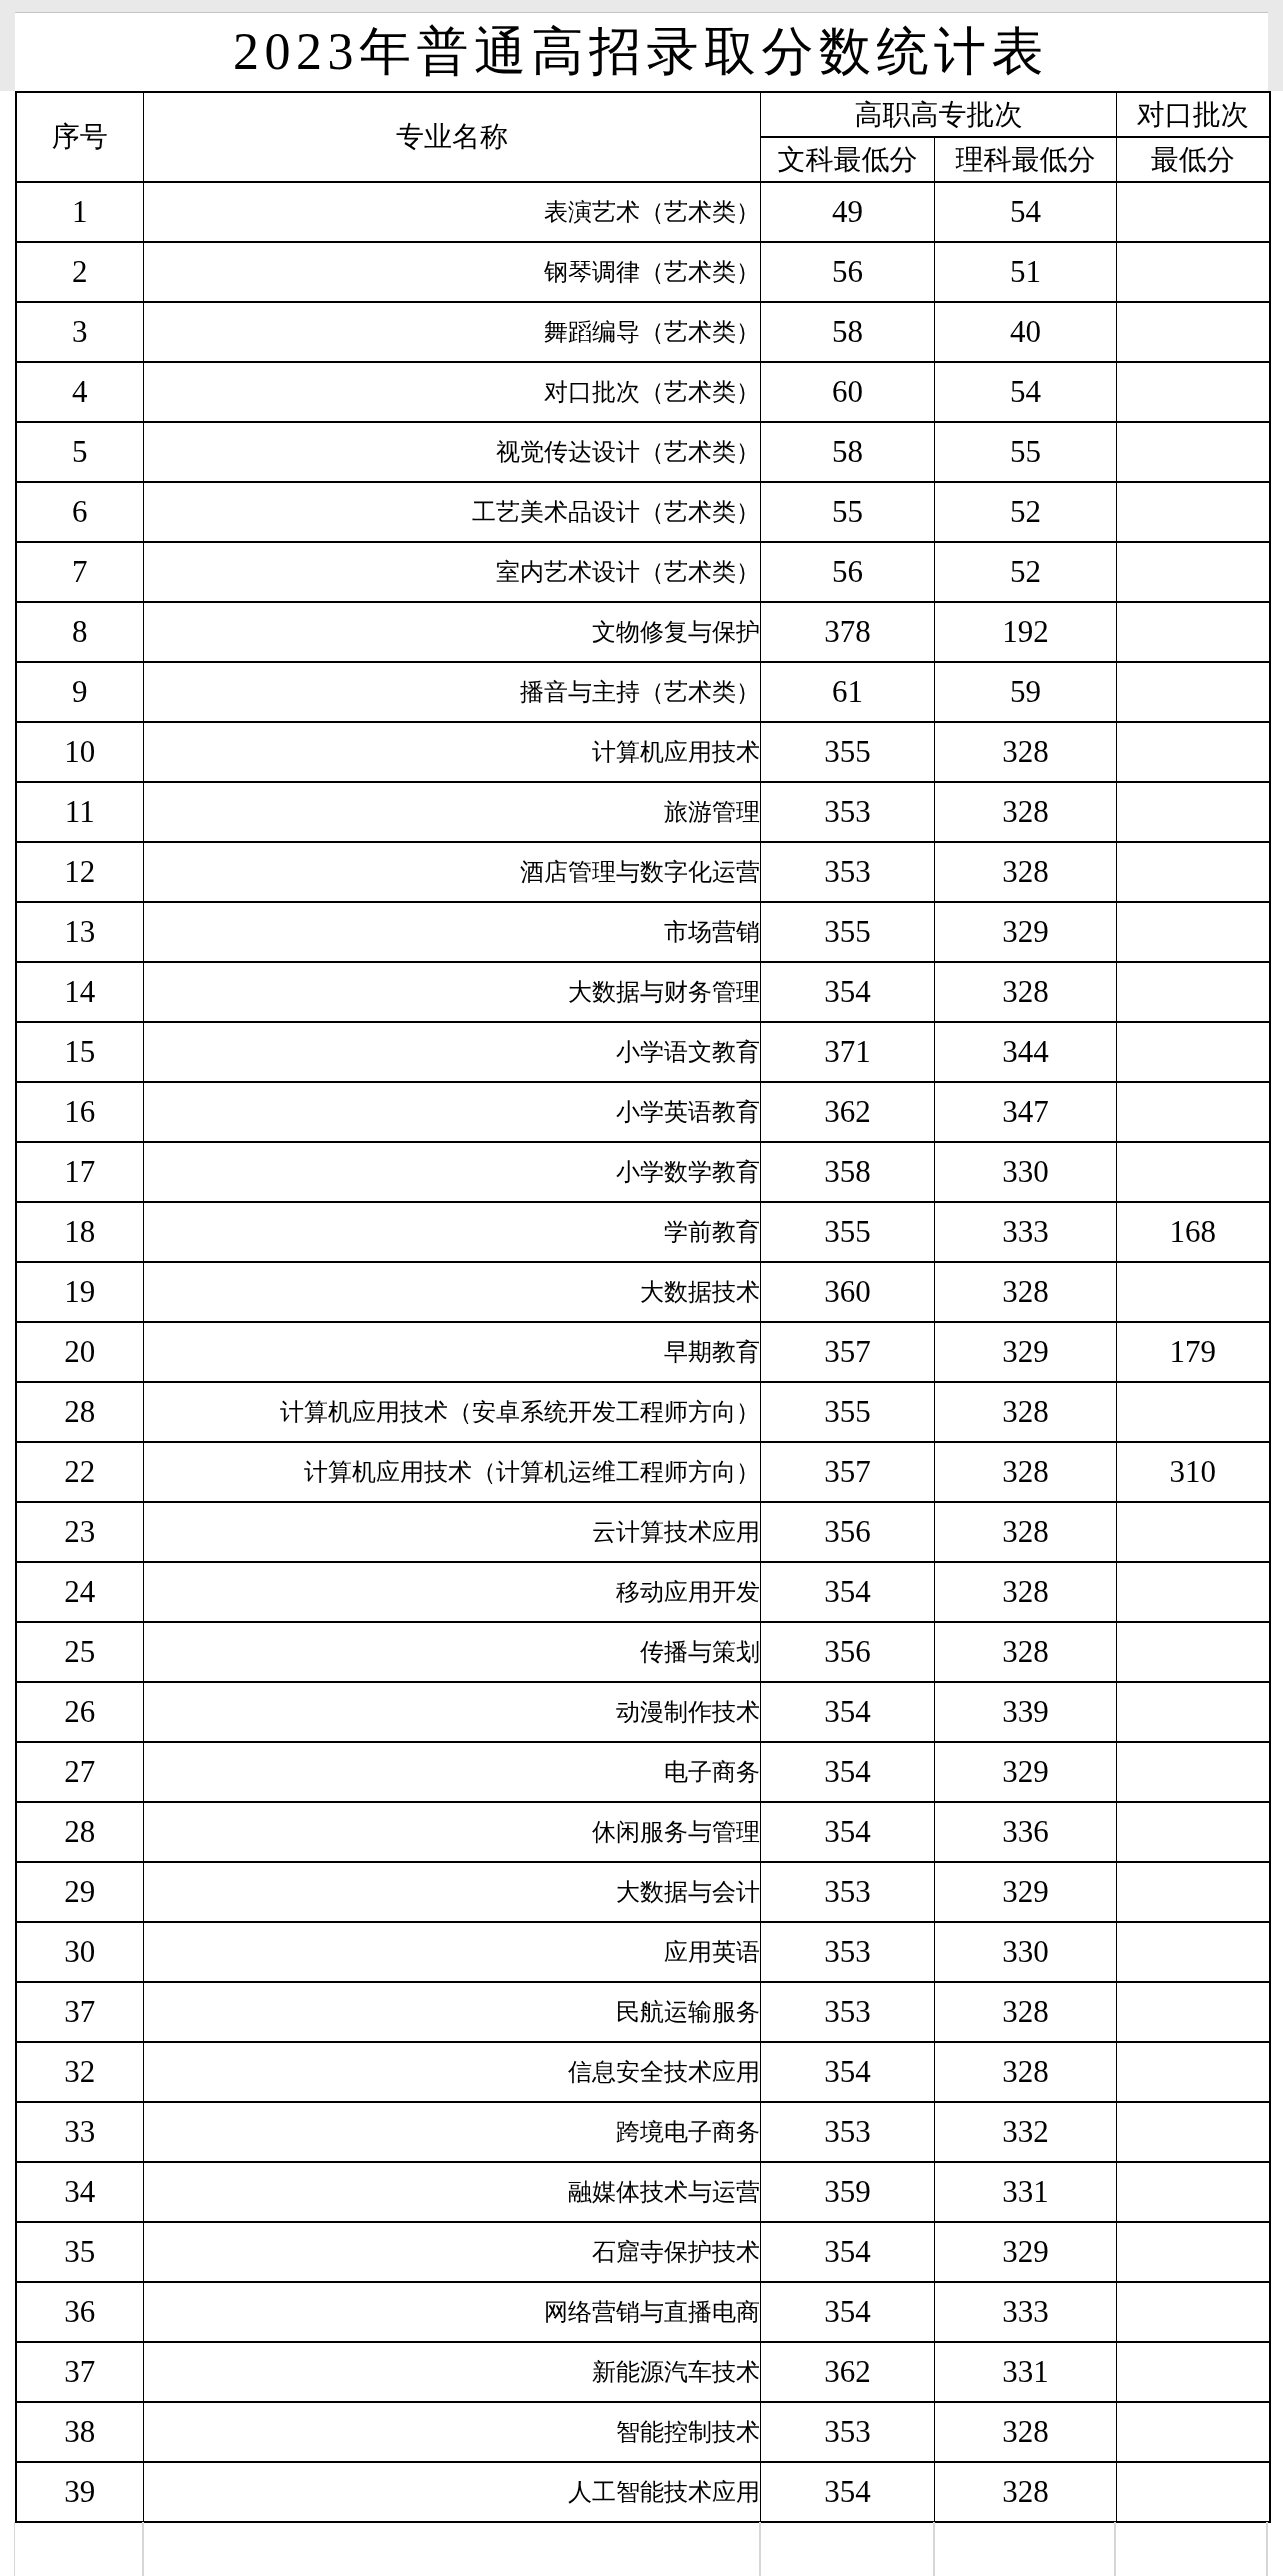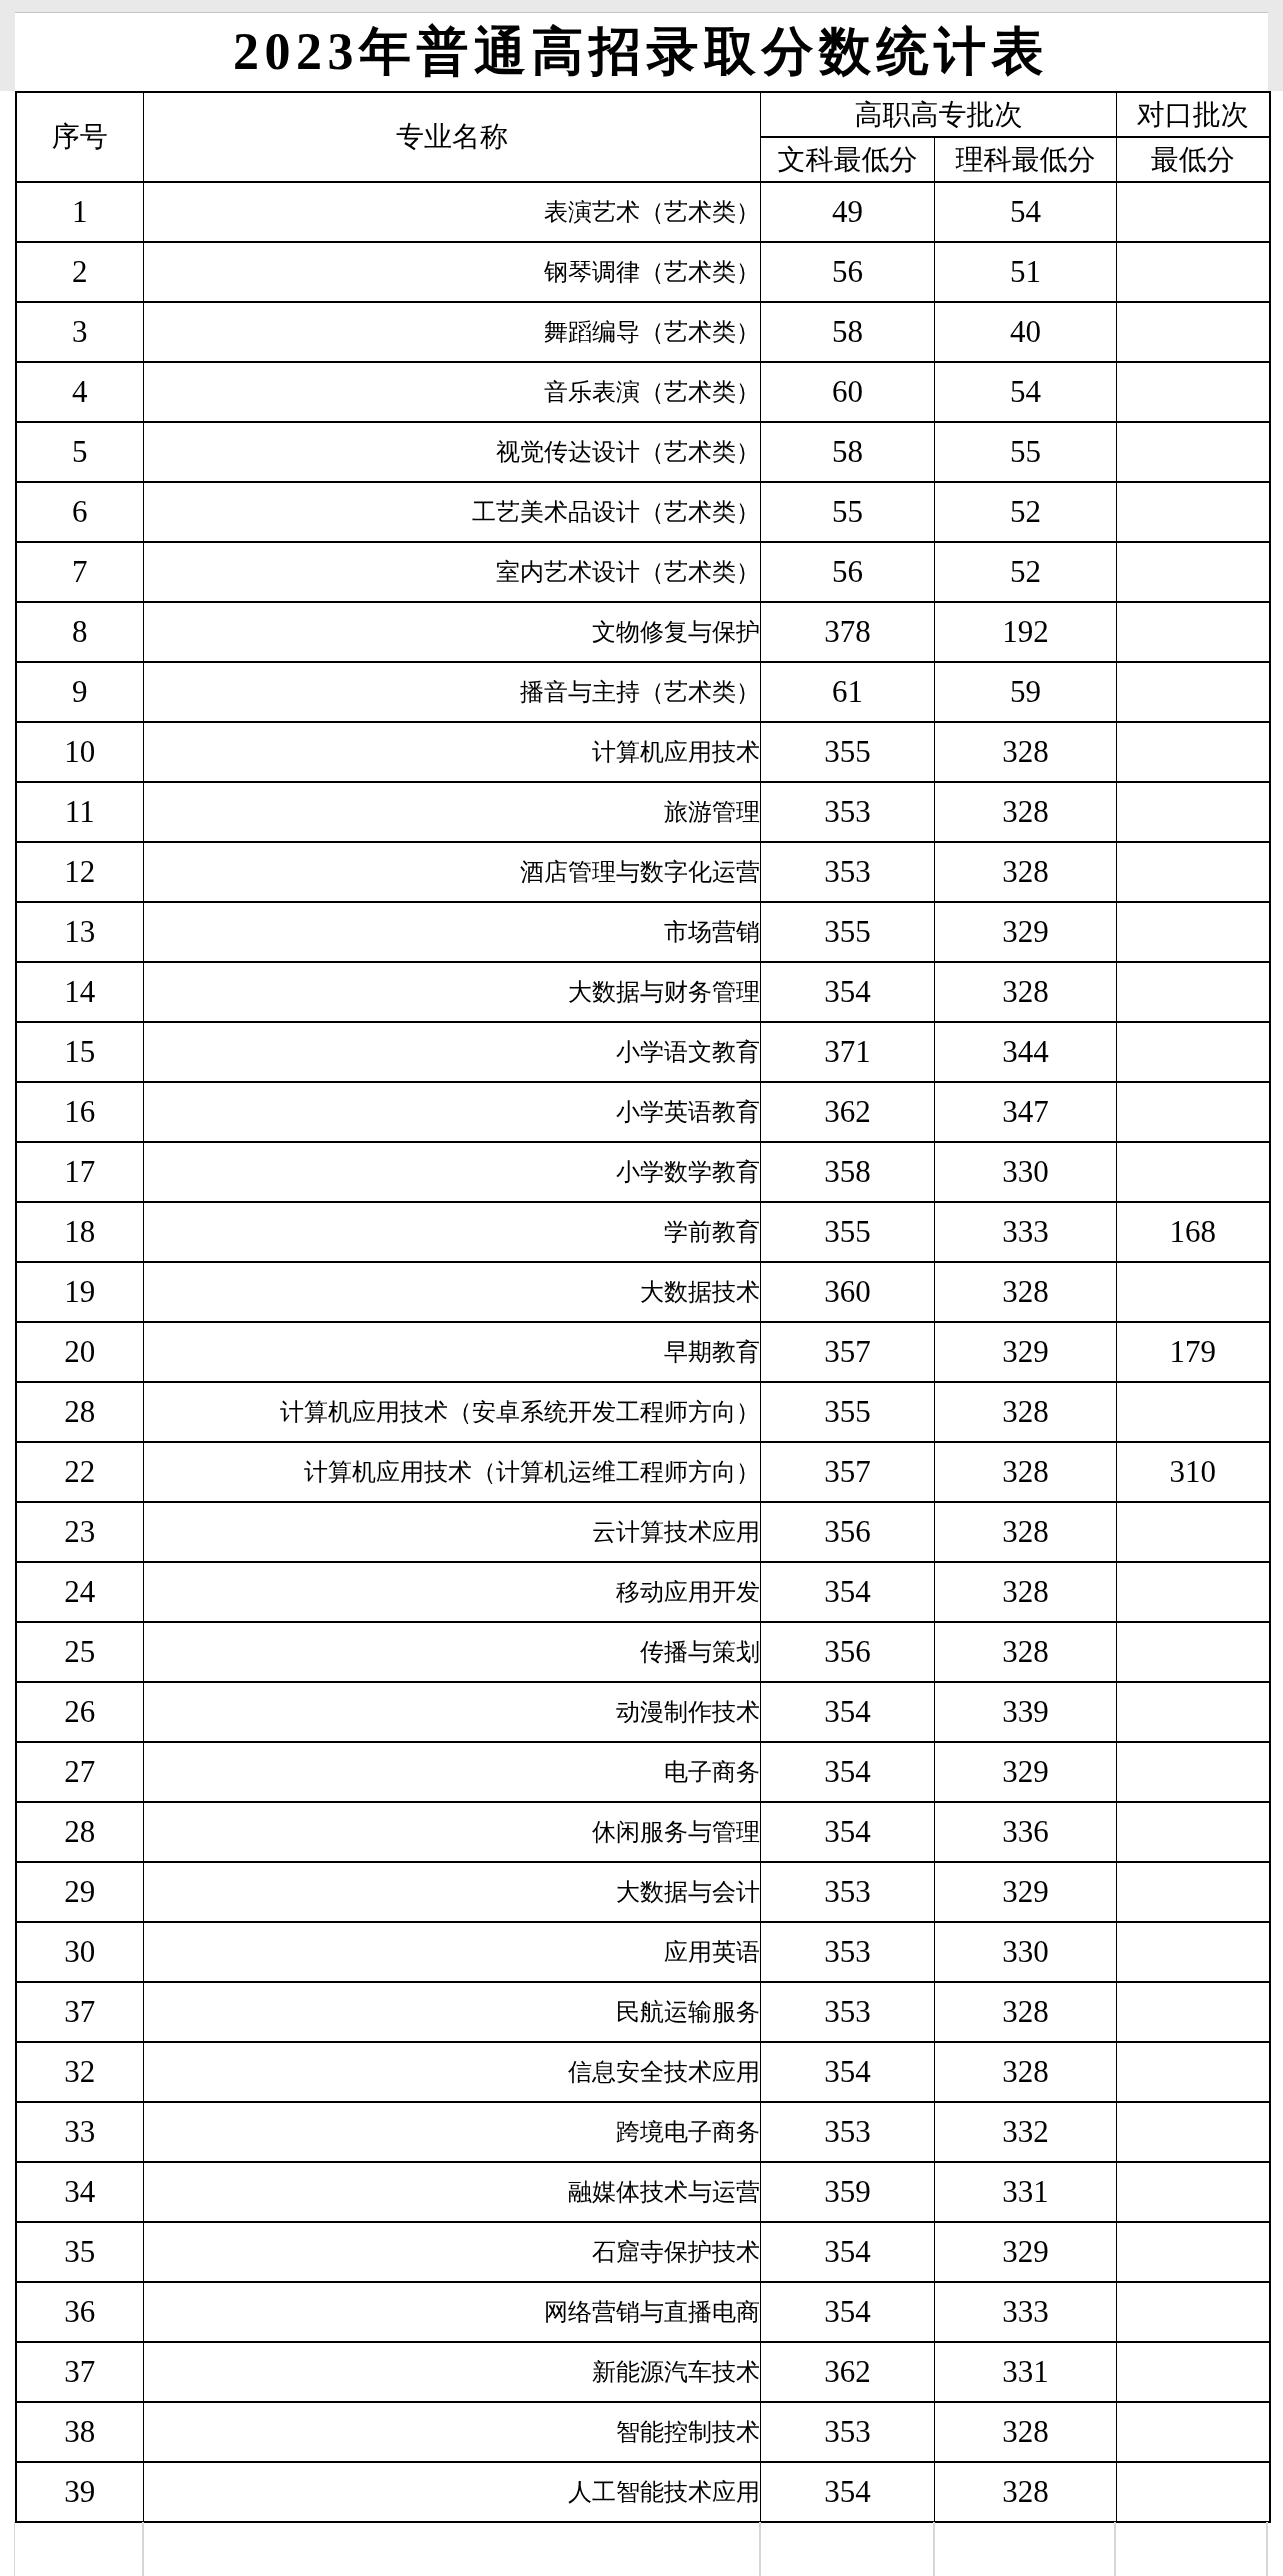--- a/index.html
+++ b/index.html
@@ -27,21 +27,21 @@
     background:var(--margin-gray);
   }
   .strip-right{
     position:absolute;left:1268px;top:11.8px;width:15.5px;height:79px;
     background:var(--margin-gray);
   }
   .title-cell{
     position:absolute;left:14.5px;top:11.8px;width:1253px;height:79px;
     box-sizing:border-box;
     display:flex;align-items:center;justify-content:center;
-    font-size:52px;font-weight:bold;letter-spacing:5.5px;
+    font-size:52px;font-weight:normal;letter-spacing:5.5px;
     border-top:0.9px solid #c4c4c4;
     background:var(--bg);
   }
   table.scores-table{
     position:absolute;left:14.5px;top:91px;width:1253px;
     border-collapse:collapse;table-layout:fixed;
     border:2.7px solid var(--border-black);
   }
   .scores-table th,.scores-table td{
     border-left:1.8px solid var(--border-black);
@@ -119,21 +119,21 @@
   </tr>
         <tr>
     <td class="c-no">3</td>
     <td class="c-major">舞蹈编导（艺术类）</td>
     <td class="c-score">58</td>
     <td class="c-score">40</td>
     <td class="c-score"></td>
   </tr>
         <tr>
     <td class="c-no">4</td>
-    <td class="c-major">音乐表演（艺术类）</td>
+    <td class="c-major">对口批次（艺术类）</td>
     <td class="c-score">60</td>
     <td class="c-score">54</td>
     <td class="c-score"></td>
   </tr>
         <tr>
     <td class="c-no">5</td>
     <td class="c-major">视觉传达设计（艺术类）</td>
     <td class="c-score">58</td>
     <td class="c-score">55</td>
     <td class="c-score"></td>

